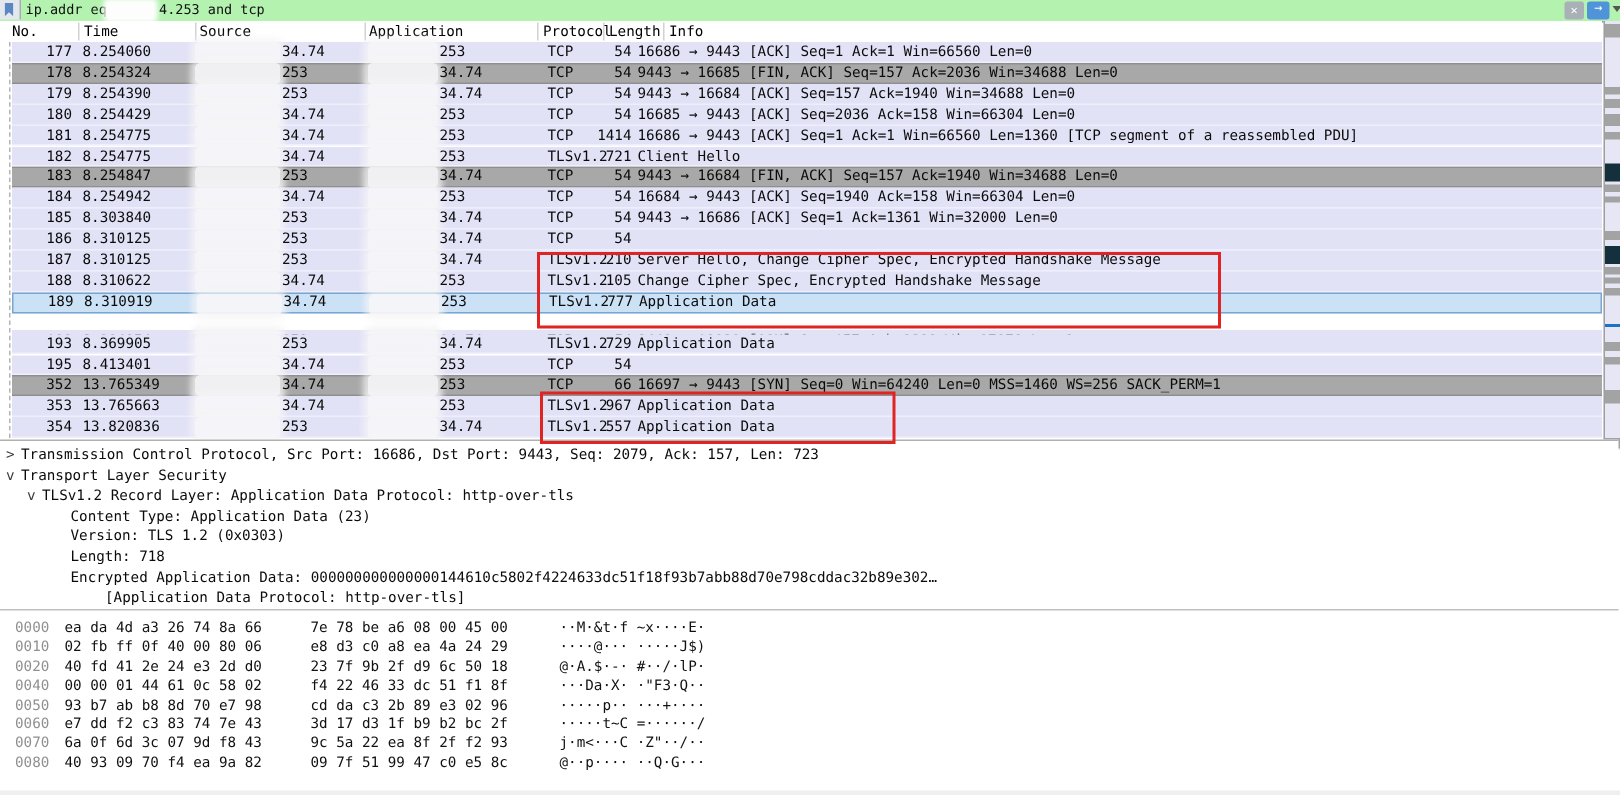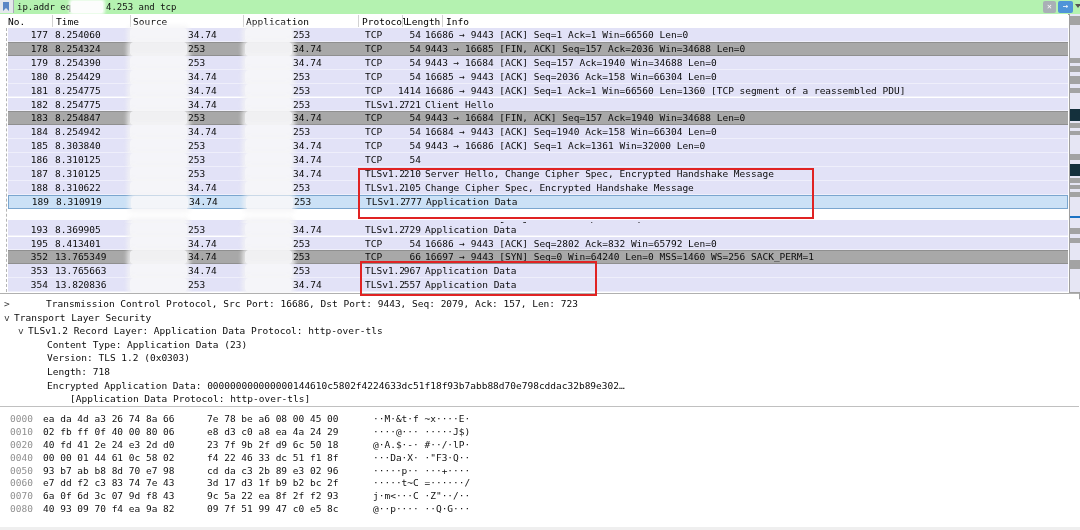--- a/index.html
+++ b/index.html
@@ -120,21 +120,21 @@
     <div class="prow normal" style="top: 69.5px;"><div class="cell no">182</div><div class="cell time">8.254775</div><div class="redact rsrc"></div><div class="cell src">34.74</div><div class="redact rdst"></div><div class="cell dst">253</div><div class="cell proto">TLSv1.2</div><div class="cell len">721</div><div class="cell info">Client Hello</div></div>
     <div class="prow gray" style="top: 83.4px;"><div class="cell no">183</div><div class="cell time">8.254847</div><div class="redact rsrc"></div><div class="cell src">253</div><div class="redact rdst"></div><div class="cell dst">34.74</div><div class="cell proto">TCP</div><div class="cell len">54</div><div class="cell info">9443 → 16684 [FIN, ACK] Seq=157 Ack=1940 Win=34688 Len=0</div></div>
     <div class="prow normal" style="top: 97.3px;"><div class="cell no">184</div><div class="cell time">8.254942</div><div class="redact rsrc"></div><div class="cell src">34.74</div><div class="redact rdst"></div><div class="cell dst">253</div><div class="cell proto">TCP</div><div class="cell len">54</div><div class="cell info">16684 → 9443 [ACK] Seq=1940 Ack=158 Win=66304 Len=0</div></div>
     <div class="prow normal" style="top: 111.2px;"><div class="cell no">185</div><div class="cell time">8.303840</div><div class="redact rsrc"></div><div class="cell src">253</div><div class="redact rdst"></div><div class="cell dst">34.74</div><div class="cell proto">TCP</div><div class="cell len">54</div><div class="cell info">9443 → 16686 [ACK] Seq=1 Ack=1361 Win=32000 Len=0</div></div>
     <div class="prow normal" style="top: 125.1px;"><div class="cell no">186</div><div class="cell time">8.310125</div><div class="redact rsrc"></div><div class="cell src">253</div><div class="redact rdst"></div><div class="cell dst">34.74</div><div class="cell proto">TCP</div><div class="cell len">54</div></div>
     <div class="prow normal" style="top: 139px;"><div class="cell no">187</div><div class="cell time">8.310125</div><div class="redact rsrc"></div><div class="cell src">253</div><div class="redact rdst"></div><div class="cell dst">34.74</div><div class="cell proto">TLSv1.2</div><div class="cell len">210</div><div class="cell info">Server Hello, Change Cipher Spec, Encrypted Handshake Message</div></div>
     <div class="prow normal" style="top: 152.9px;"><div class="cell no">188</div><div class="cell time">8.310622</div><div class="redact rsrc"></div><div class="cell src">34.74</div><div class="redact rdst"></div><div class="cell dst">253</div><div class="cell proto">TLSv1.2</div><div class="cell len">105</div><div class="cell info">Change Cipher Spec, Encrypted Handshake Message</div></div>
     <div class="prow selected" style="top: 166.8px;"><div class="cell no">189</div><div class="cell time">8.310919</div><div class="redact rsrc"></div><div class="cell src">34.74</div><div class="redact rdst"></div><div class="cell dst">253</div><div class="cell proto">TLSv1.2</div><div class="cell len">777</div><div class="cell info">Application Data</div></div>
     <div class="prow normal" style="top: 192px; font-family: Liberation Mono, monospace;"><div class="cell no">192</div><div class="cell time">8.364354</div><div class="redact rsrc"></div><div class="cell src">253</div><div class="redact rdst"></div><div class="cell dst">34.74</div><div class="cell proto">TCP</div><div class="cell len">54</div><div class="cell info">9443 → 16686 [ACK] Seq=157 Ack=2802 Win=37376 Len=0</div></div>
     <div class="prow normal" style="top: 194.6px;"><div class="cell no">193</div><div class="cell time">8.369905</div><div class="redact rsrc"></div><div class="cell src">253</div><div class="redact rdst"></div><div class="cell dst">34.74</div><div class="cell proto">TLSv1.2</div><div class="cell len">729</div><div class="cell info">Application Data</div></div>
-    <div class="prow normal" style="top: 208.5px;"><div class="cell no">195</div><div class="cell time">8.413401</div><div class="redact rsrc"></div><div class="cell src">34.74</div><div class="redact rdst"></div><div class="cell dst">253</div><div class="cell proto">TCP</div><div class="cell len">54</div><div class="cell info">16686 → 9443 [ACK] Seq=2802 Ack=832 Win=65792 Len=0</div></div>
+    <div class="prow normal" style="top: 208.5px;"><div class="cell no">195</div><div class="cell time">8.413401</div><div class="redact rsrc"></div><div class="cell src">34.74</div><div class="redact rdst"></div><div class="cell dst">253</div><div class="cell proto">TCP</div><div class="cell len">54</div></div>
     <div class="prow gray" style="top: 222.4px;"><div class="cell no">352</div><div class="cell time">13.765349</div><div class="redact rsrc"></div><div class="cell src">34.74</div><div class="redact rdst"></div><div class="cell dst">253</div><div class="cell proto">TCP</div><div class="cell len">66</div><div class="cell info">16697 → 9443 [SYN] Seq=0 Win=64240 Len=0 MSS=1460 WS=256 SACK_PERM=1</div></div>
     <div class="prow normal" style="top: 236.3px;"><div class="cell no">353</div><div class="cell time">13.765663</div><div class="redact rsrc"></div><div class="cell src">34.74</div><div class="redact rdst"></div><div class="cell dst">253</div><div class="cell proto">TLSv1.2</div><div class="cell len">967</div><div class="cell info">Application Data</div></div>
     <div class="prow normal" style="top: 250.2px;"><div class="cell no">354</div><div class="cell time">13.820836</div><div class="redact rsrc"></div><div class="cell src">253</div><div class="redact rdst"></div><div class="cell dst">34.74</div><div class="cell proto">TLSv1.2</div><div class="cell len">557</div><div class="cell info">Application Data</div></div>
   </div>
 
 <div id="annotations">
     <div class="anno-box" style="left: 358px; top: 168px; width: 452px; height: 47px;"></div>
     <div class="anno-box" style="left: 360px; top: 261px; width: 233px; height: 31px;"></div>
   </div>
 
@@ -153,21 +153,21 @@
     <div class="stripe gray" style="top: 171px; height: 4px;"></div>
     <div class="stripe gray" style="top: 178px; height: 5px;"></div>
     <div class="stripe blue" style="top: 202px; height: 2px;"></div>
     <div class="stripe gray" style="top: 214px; height: 6px;"></div>
     <div class="stripe gray" style="top: 224px; height: 5px;"></div>
     <div class="stripe gray" style="top: 246px; height: 9px;"></div>
     <div class="stripe gray" style="top: 278px; height: 7px;"></div>
   </div>
 
 <div class="details" id="details">
-    <div class="dline"><div class="darrow" style="left: 4px;">&gt;</div><div class="dtext" style="left: 14px; margin-left: 32px;">Transmission Control Protocol, Src Port: 16686, Dst Port: 9443, Seq: 2079, Ack: 157, Len: 723</div></div>
+    <div class="dline"><div class="darrow" style="left: 4px;">&gt;</div><div class="dtext" style="left: 14px;">Transmission Control Protocol, Src Port: 16686, Dst Port: 9443, Seq: 2079, Ack: 157, Len: 723</div></div>
     <div class="dline"><div class="darrow" style="left: 4px;">v</div><div class="dtext" style="left: 14px;">Transport Layer Security</div></div>
     <div class="dline"><div class="darrow" style="left: 18px;">v</div><div class="dtext" style="left: 28px;">TLSv1.2 Record Layer: Application Data Protocol: http-over-tls</div></div>
     <div class="dline"><div class="dtext" style="left: 47px;">Content Type: Application Data (23)</div></div>
     <div class="dline"><div class="dtext" style="left: 47px;">Version: TLS 1.2 (0x0303)</div></div>
     <div class="dline"><div class="dtext" style="left: 47px;">Length: 718</div></div>
     <div class="dline"><div class="dtext" style="left: 47px;">Encrypted Application Data: 000000000000000144610c5802f4224633dc51f18f93b7abb88d70e798cddac32b89e302…</div></div>
     <div class="dline"><div class="dtext" style="left: 38px; margin-left: 32px;">[Application Data Protocol: http-over-tls]</div></div>
   </div>
 
 <div class="hexpane" id="hexpane">

